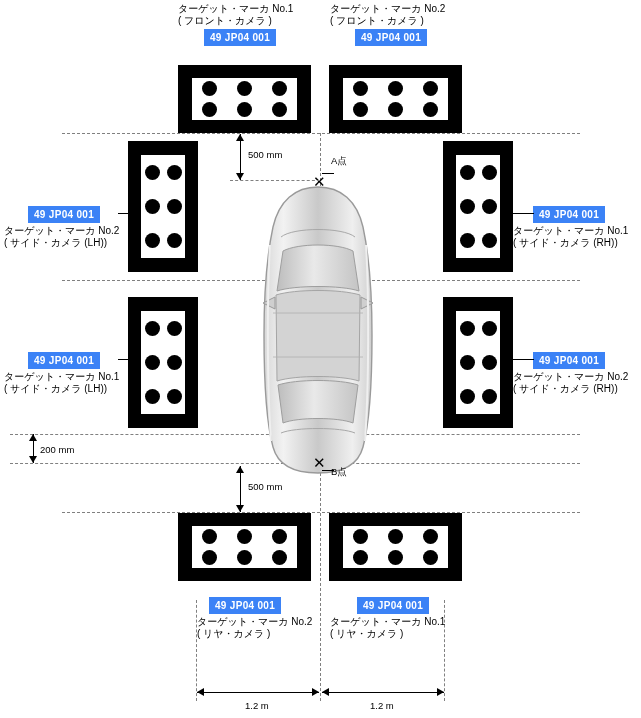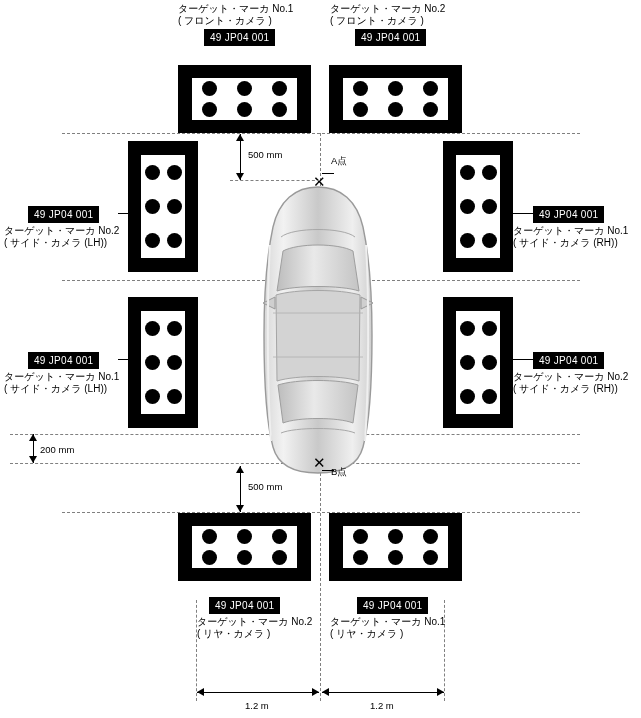--- a/index.html
+++ b/index.html
@@ -7,22 +7,22 @@
        font-family:"Liberation Sans","DejaVu Sans",sans-serif;color:#000;}
   #stage{position:absolute;left:0;top:0;width:641px;height:718px;}
 
   
   .board{position:absolute;background:#000;box-sizing:border-box;}
   .board .inner{position:absolute;background:#fff;box-sizing:border-box;
         display:grid;align-items:center;justify-items:center;}
   .dot{width:15px;height:15px;border-radius:50%;background:#000;}
 
   
-  .code{position:absolute;background:#000000;color:#fff;font-size:10px;
-        font-weight:normal;padding:3px 6px 3px 6px;white-space:nowrap;
+  .code{position:absolute;background:#3b82f6;color:#fff;font-size:10px;
+        font-weight:bold;padding:3px 6px 3px 6px;white-space:nowrap;
         letter-spacing:.3px;line-height:11px;}
   .cap{position:absolute;font-size:10px;line-height:12px;white-space:nowrap;}
 
   
   .dash-h{position:absolute;height:0;border-top:1px dashed #808080;}
   .dash-v{position:absolute;width:0;border-left:1px dashed #808080;}
 
   
   .dim-v{position:absolute;width:0;border-left:1px solid #000;}
   .dim-h{position:absolute;height:0;border-top:1px solid #000;}

